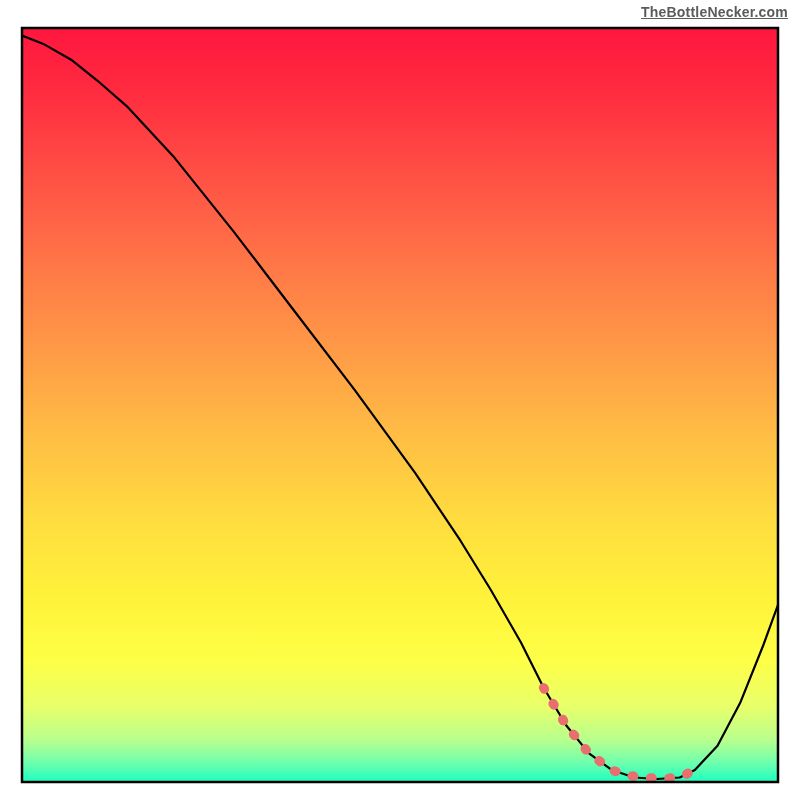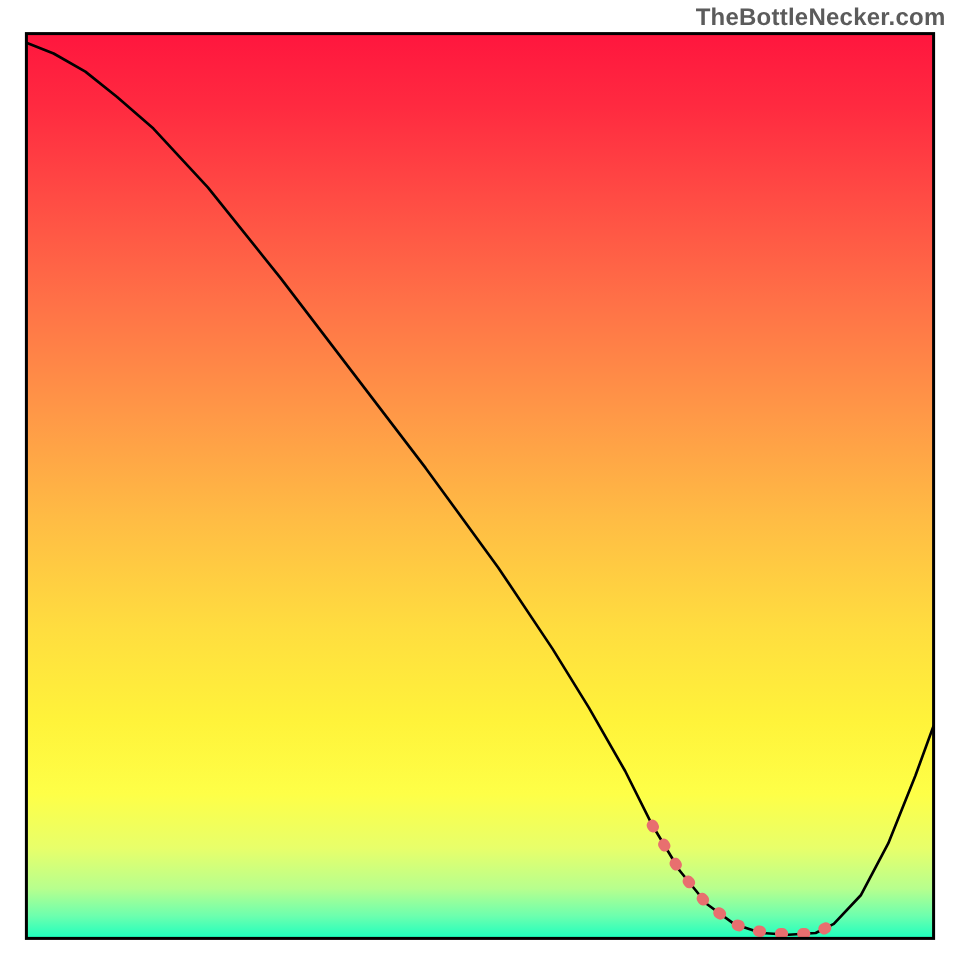--- a/index.html
+++ b/index.html
@@ -13,26 +13,27 @@
   }
   .chart-wrap {
     position: relative;
     width: 800px;
     height: 800px;
   }
   .attribution {
     position: absolute;
     top: 4px;
     right: 12px;
-    font-size: 20px;
+    font-size: 14px;
     font-weight: bold;
     color: #5b5b5b;
     letter-spacing: 0.2px;
     z-index: 50;
     user-select: none;
+    text-decoration: underline;
   }
   svg.plot {
     position: absolute;
     left: 0;
     top: 0;
     width: 800px;
     height: 800px;
     display: block;
   }
 </style>

